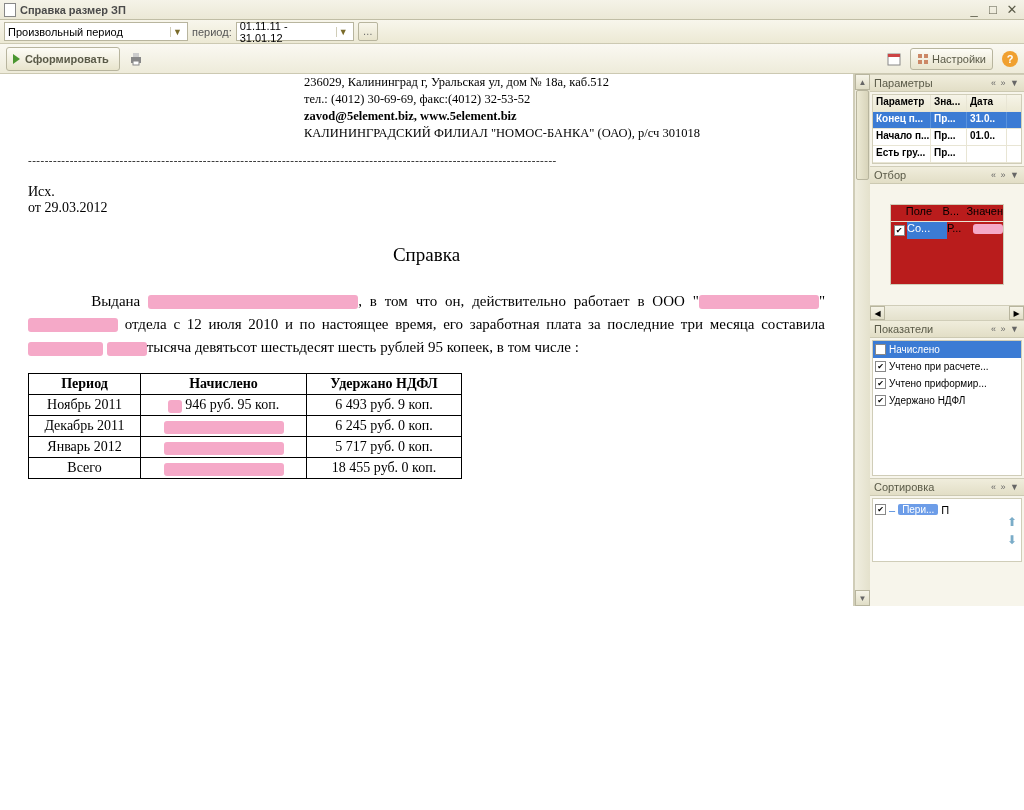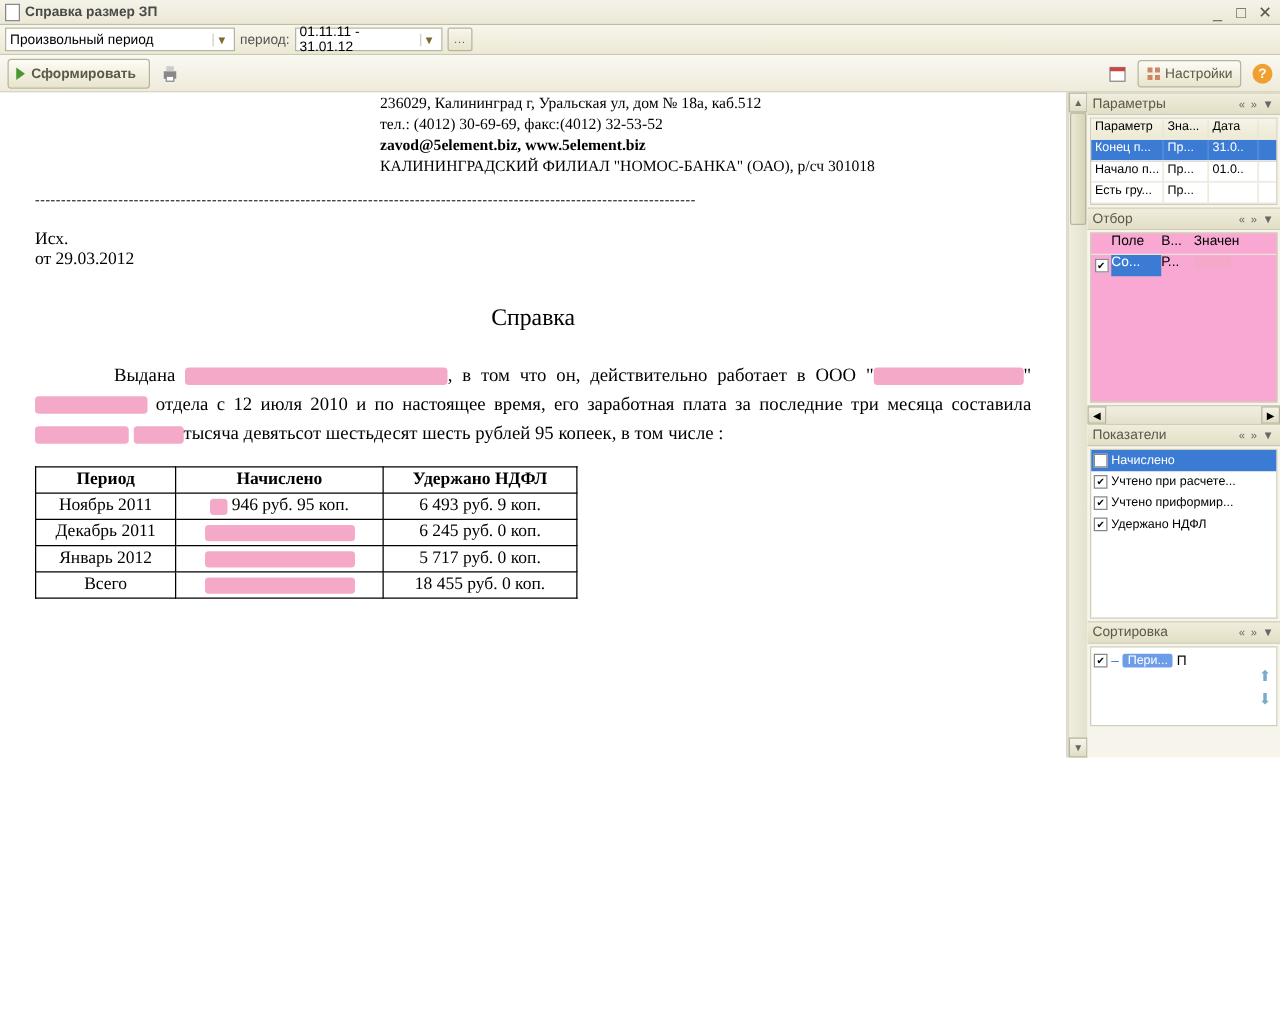--- a/index.html
+++ b/index.html
@@ -48,26 +48,26 @@
 .tbl .c3 { width: 155px; }
 .cellred { display: inline-block; background: #f5a9c8; border-radius: 3px; height: 13px; vertical-align: middle; }
 
 .side { width: 154px; background: #f7f5eb; display: flex; flex-direction: column; font-size: 11px; }
 .panel-hdr { height: 18px; background: linear-gradient(#f0eddc, #e2dec6); border-top: 1px solid #d0cdb8; border-bottom: 1px solid #ccc9b2; display: flex; align-items: center; padding: 0 4px; color: #5a5a48; }
 .panel-hdr .ptitle { flex: 1; }
 .panel-hdr .pctrl { font-size: 9px; letter-spacing: 1px; color: #666; }
 .ptable { background: #fff; border: 1px solid #d0cdb8; margin: 2px; }
 .ptable .prow { display: flex; height: 17px; border-bottom: 1px solid #e8e5d4; }
 .ptable .prow.hdr2 { background: linear-gradient(#f6f4e8, #ece9d4); font-size: 10px; }
-.ptable .pcell { padding: 1px 3px; border-right: 1px solid #e8e5d4; overflow: hidden; white-space: nowrap; font-size: 10px; }
+.ptable .pcell { padding: 1px 3px; border-right: 1px solid #e8e5d4; overflow: hidden; white-space: nowrap; font-size: 10px; font-weight: bold; }
 .ptable .prow.sel { background: #3b7bd4; color: #fff; }
 .ptable .prow.sel .pcell { border-right-color: #5a93dd; }
 .checkcell { width: 16px; display:flex; align-items:center; justify-content:center; }
 .chk { width: 11px; height: 11px; border: 1px solid #888; background: #fff; display:flex; align-items:center; justify-content:center; font-size:8px; }
-.filterarea { background:#f9a8d4; border:1px solid #d0cdb8; margin:2px; height:136px; }
+.filterarea { background:#b91c1c; border:1px solid #d0cdb8; margin:20px; height:81px; }
 .hscroll { height:15px; background:linear-gradient(#f0eee0,#e4e1cc); border-top:1px solid #d0cdb8; display:flex; }
 .hscroll .hbtn { width:15px; background:linear-gradient(#f6f4e8,#e0ddc6); border:1px solid #b8b59e; font-size:8px; display:flex;align-items:center;justify-content:center; }
 .hscroll .htrack { flex:1; }
 .checklist { background:#fff; border:1px solid #d0cdb8; margin:2px; }
 .checklist .crow { display:flex; align-items:center; height:17px; padding:0 2px; gap:3px; font-size:10px; }
 .checklist .crow.sel { background:#3b7bd4; color:#fff; }
 .sortarea { background:#fff; border:1px solid #d0cdb8; margin:2px; height:64px; padding:2px; }
 .sortrow { display:flex; align-items:center; gap:3px; height:17px; }
 .sortbadge { background:#6d9de8; color:#fff; padding:0 4px; border-radius:2px; font-size:10px; }
 .arrows { position:absolute; right:4px; display:flex; flex-direction:column; gap:4px; }

